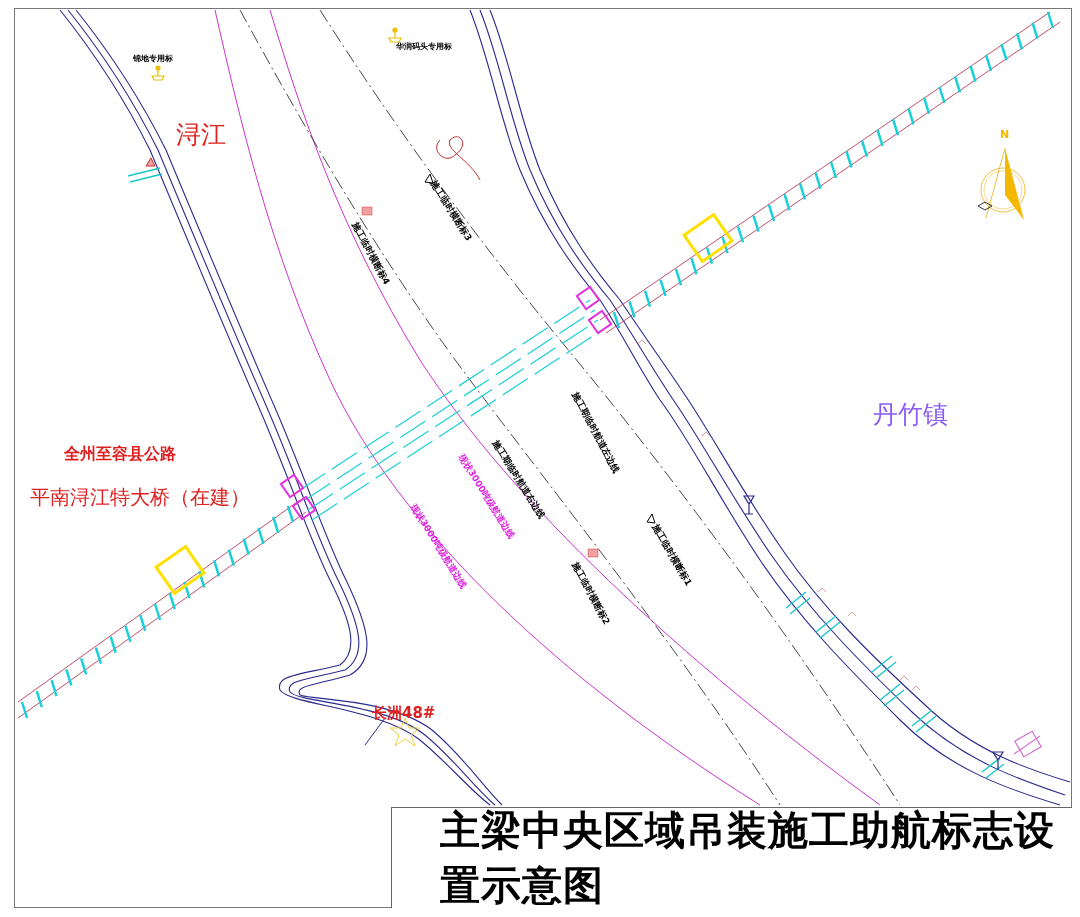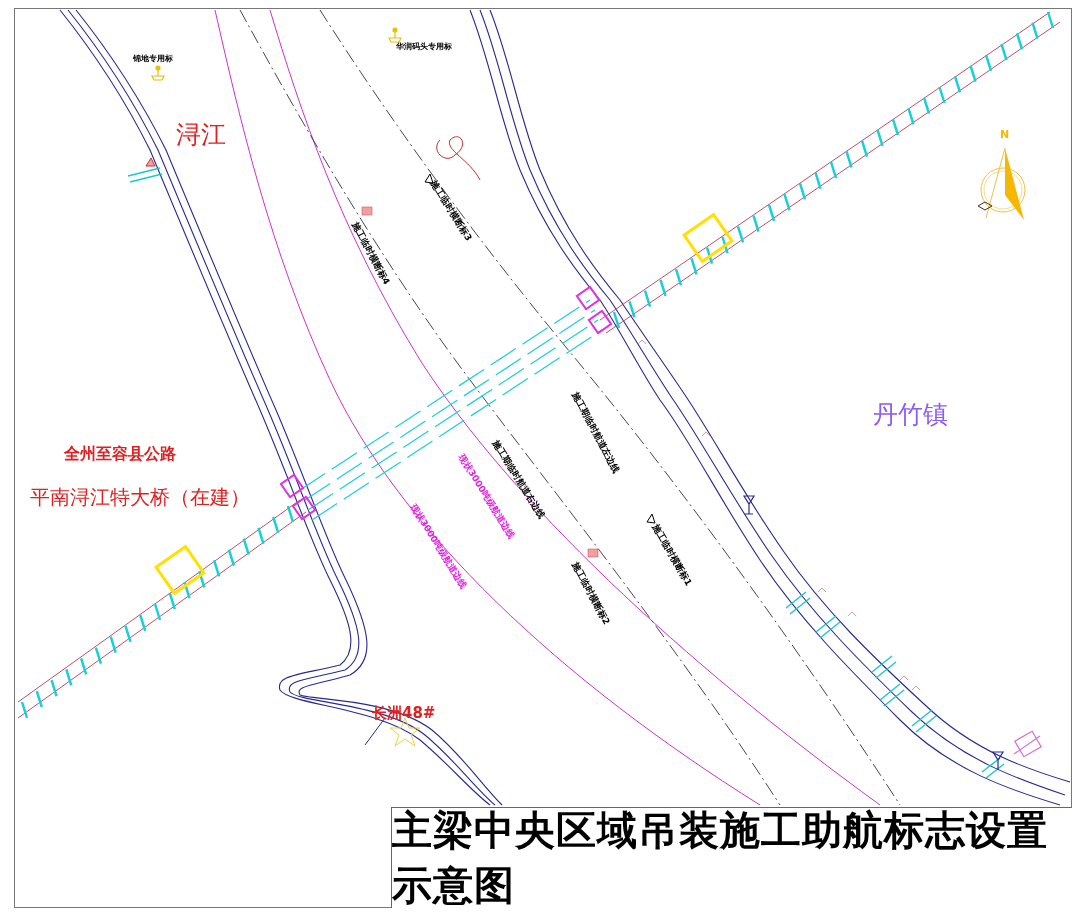--- a/index.html
+++ b/index.html
@@ -1,21 +1,21 @@
 <!DOCTYPE html>
 <html><head>
 <meta charset="utf-8">
 <style>
   html,body{margin:0;padding:0;background:#fff;}
   body{width:1080px;height:917px;position:relative;overflow:hidden;font-family:"DejaVu Sans",sans-serif;}
   #frame{position:absolute;left:14px;top:8px;width:1058px;height:900px;border:1px solid #777;box-sizing:border-box;background:#fff;}
   svg{position:absolute;left:0;top:0;}
   .lbl{position:absolute;white-space:nowrap;}
   .red{color:#e02020;}
-  .title-box{position:absolute;left:391px;top:807px;width:681px;height:101px;border-left:1px solid #666;border-top:1px solid #666;box-sizing:border-box;background:#fff;display:flex;align-items:center;justify-content:center;}
+  .title-box{position:absolute;left:391px;top:807px;width:681px;height:101px;border-left:1px solid #666;border-top:1px solid #666;box-sizing:border-box;background:#fff;display:flex;align-items:center;justify-content:center;padding-left:48px;}
   .title-text{font-family:"DejaVu Sans",sans-serif;font-weight:bold;font-size:40px;color:#000;letter-spacing:1px;}
   .rot{position:absolute;transform-origin:0 0;white-space:nowrap;font-weight:bold;font-size:9px;}
   .small-black{font-size:8px;font-weight:bold;color:#000;}
 </style>
 </head>
 <body>
 
 <div id="frame"></div>
 
 <svg width="1080" height="917" viewBox="0 0 1080 917">

